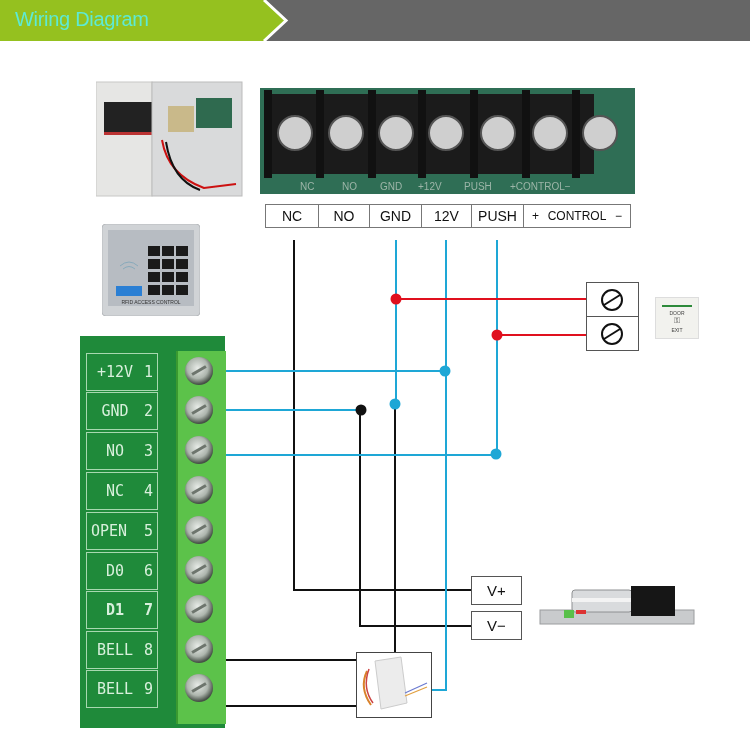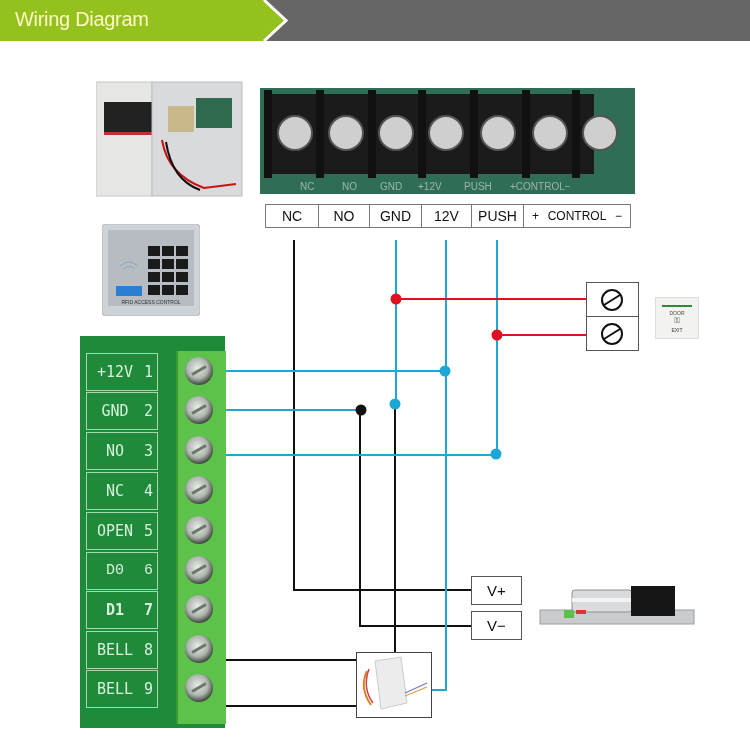--- a/index.html
+++ b/index.html
@@ -1,19 +1,19 @@
 <!DOCTYPE html>
 <html><head>
 <meta charset="utf-8">
 <style>
   html,body{margin:0;padding:0;background:#fff;}
   body{width:750px;height:755px;position:relative;overflow:hidden;font-family:"Liberation Sans",sans-serif;}
   .header{position:absolute;left:0;top:0;width:750px;height:41px;background:#666;}
   .header-green{position:absolute;left:0;top:0;height:41px;width:300px;}
-  .header-title{position:absolute;left:15px;top:8px;font-size:20px;color:#fef9c3;letter-spacing:-0.3px;}
+  .header-title{position:absolute;left:15px;top:8px;font-size:20px;color:#5eead4;letter-spacing:-0.3px;}
   .term-table{position:absolute;left:265px;top:204px;height:24px;display:flex;border:1px solid #777;box-sizing:border-box;background:#fff;}
   .term-cell{height:22px;line-height:22px;text-align:center;font-size:14px;color:#111;border-right:1px solid #777;box-sizing:border-box;}
   .term-cell:last-child{border-right:none;}
   .vbox{position:absolute;left:471px;width:51px;height:29px;border:1px solid #555;box-sizing:border-box;background:#fff;text-align:center;line-height:27px;font-size:15px;color:#111;}
   .photo{position:absolute;}
   .board{position:absolute;left:80px;top:336px;width:145px;height:392px;background:#1f8a3a;}
   .board-label{position:absolute;left:86px;width:72px;height:38px;border:1px solid #a8d8b0;box-sizing:border-box;color:#d8f0dc;font-family:"DejaVu Sans Mono","Liberation Mono",monospace;font-size:15px;line-height:36px;}
   .board-label span{display:inline-block;}
   .terminal-block{position:absolute;left:176px;top:351px;width:48px;height:373px;background:#5cc24a;border-left:2px solid #3a9a30;}
   .screw{position:absolute;left:185px;width:28px;height:28px;border-radius:50%;background:radial-gradient(circle at 45% 40%,#e8ece8 0%,#aeb6ae 45%,#4a534a 70%,#222 100%);}
@@ -208,25 +208,25 @@
       <span style="position: absolute; left: 4px; width: 48px; text-align: center;">NO</span>
       <span style="position: absolute; right: 4px;">3</span>
     </div>
     <div class="screw" style="top: 436px;"></div>
     <div class="board-label" style="top: 472px;">
       <span style="position: absolute; left: 4px; width: 48px; text-align: center;">NC</span>
       <span style="position: absolute; right: 4px;">4</span>
     </div>
     <div class="screw" style="top: 476px;"></div>
     <div class="board-label" style="top: 512px;">
-      <span style="position: absolute; left: 4px; width: 48px; text-align: center;">OPEN</span>
+      <span style="position: absolute; left: 4px; width: 48px; ">OPEN</span>
       <span style="position: absolute; right: 4px;">5</span>
     </div>
     <div class="screw" style="top: 516px;"></div>
-    <div class="board-label" style="top: 552px; font-family: Liberation Mono, monospace;">
+    <div class="board-label" style="top: 552px;">
       <span style="position: absolute; left: 4px; width: 48px; text-align: center;">D0</span>
       <span style="position: absolute; right: 4px;">6</span>
     </div>
     <div class="screw" style="top: 556px;"></div>
     <div class="board-label" style="top: 591px; font-weight: bold;">
       <span style="position: absolute; left: 4px; width: 48px; text-align: center;">D1</span>
       <span style="position: absolute; right: 4px;">7</span>
     </div>
     <div class="screw" style="top: 595px;"></div>
     <div class="board-label" style="top: 631px;">

